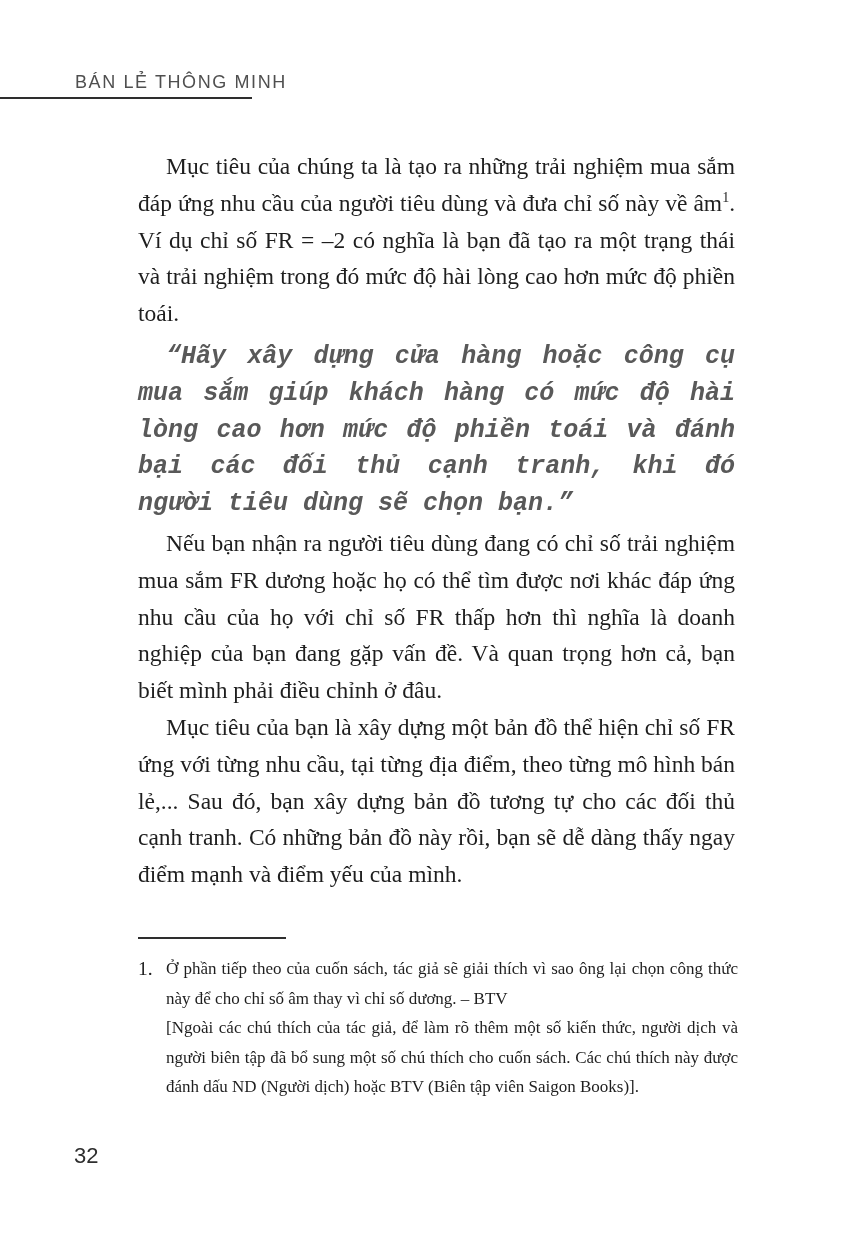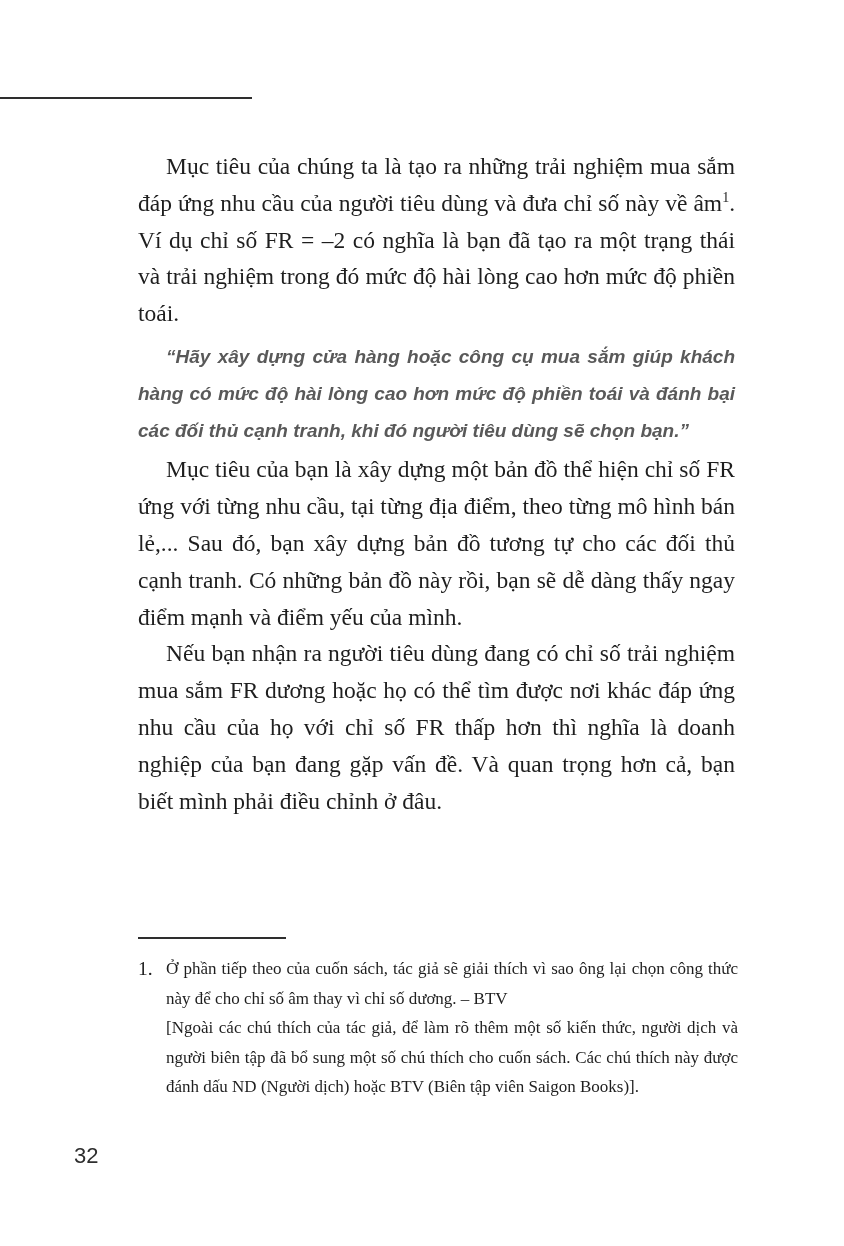--- a/index.html
+++ b/index.html
@@ -52,24 +52,24 @@
     text-indent: 28px;
     color: #1e1e1e;
   }
   p.body-para sup {
     font-size: 14px;
     line-height: 0;
     vertical-align: super;
   }
   .pull-quote {
     margin: 7px 0 2px 0;
-    font-family: Liberation Sans, sans-serif;
+    font-family: Liberation Mono, monospace;
     font-style: italic;
     font-weight: 700;
-    font-size: 19px;
+    font-size: 25px;
     line-height: 36.8px;
     text-align: justify;
     text-indent: 28px;
     color: #595959;
   }
 
   
   .footnote {
     position: absolute;
     top: 937px;
@@ -112,31 +112,32 @@
     font-size: 22px;
     color: #2e2e2e;
     text-align: center;
   }
 </style>
 </head>
 <body>
 
 <div class="page">
 
+  <div class="running-header">BÁN LẺ THÔNG MINH</div>
   <div class="header-rule"></div>
 
   <div class="text-block">
 
     <p class="body-para"><span>Mục tiêu của chúng ta là tạo ra những trải nghiệm mua sắm đáp ứng nhu cầu của người tiêu dùng và đưa chỉ số này về âm</span><sup>1</sup><span>. Ví dụ chỉ số FR = –2 có nghĩa là bạn đã tạo ra một trạng thái và trải nghiệm trong đó mức độ hài lòng cao hơn mức độ phiền toái.</span></p>
 
     <p class="pull-quote">“Hãy xây dựng cửa hàng hoặc công cụ mua sắm giúp khách hàng có mức độ hài lòng cao hơn mức độ phiền toái và đánh bại các đối thủ cạnh tranh, khi đó người tiêu dùng sẽ chọn bạn.”</p>
 
+    <p class="body-para">Nếu bạn nhận ra người tiêu dùng đang có chỉ số trải nghiệm mua sắm FR dương hoặc họ có thể tìm được nơi khác đáp ứng nhu cầu của họ với chỉ số FR thấp hơn thì nghĩa là doanh nghiệp của bạn đang gặp vấn đề. Và quan trọng hơn cả, bạn biết mình phải điều chỉnh ở đâu.</p>
+
     <p class="body-para">Mục tiêu của bạn là xây dựng một bản đồ thể hiện chỉ số FR ứng với từng nhu cầu, tại từng địa điểm, theo từng mô hình bán lẻ,... Sau đó, bạn xây dựng bản đồ tương tự cho các đối thủ cạnh tranh. Có những bản đồ này rồi, bạn sẽ dễ dàng thấy ngay điểm mạnh và điểm yếu của mình.</p>
-
-    <p class="body-para">Nếu bạn nhận ra người tiêu dùng đang có chỉ số trải nghiệm mua sắm FR dương hoặc họ có thể tìm được nơi khác đáp ứng nhu cầu của họ với chỉ số FR thấp hơn thì nghĩa là doanh nghiệp của bạn đang gặp vấn đề. Và quan trọng hơn cả, bạn biết mình phải điều chỉnh ở đâu.</p>
   </div>
 
   <div class="footnote">
     <div class="footnote-rule"></div>
     <div class="footnote-item">
       <div class="footnote-marker">1.</div>
       <div class="footnote-text">
         <p>Ở phần tiếp theo của cuốn sách, tác giả sẽ giải thích vì sao ông lại chọn công thức này để cho chỉ số âm thay vì chỉ số dương. – BTV</p>
         <p>[Ngoài các chú thích của tác giả, để làm rõ thêm một số kiến thức, người dịch và người biên tập đã bổ sung một số chú thích cho cuốn sách. Các chú thích này được đánh dấu ND (Người dịch) hoặc BTV (Biên tập viên Saigon Books)].</p>
       </div>

